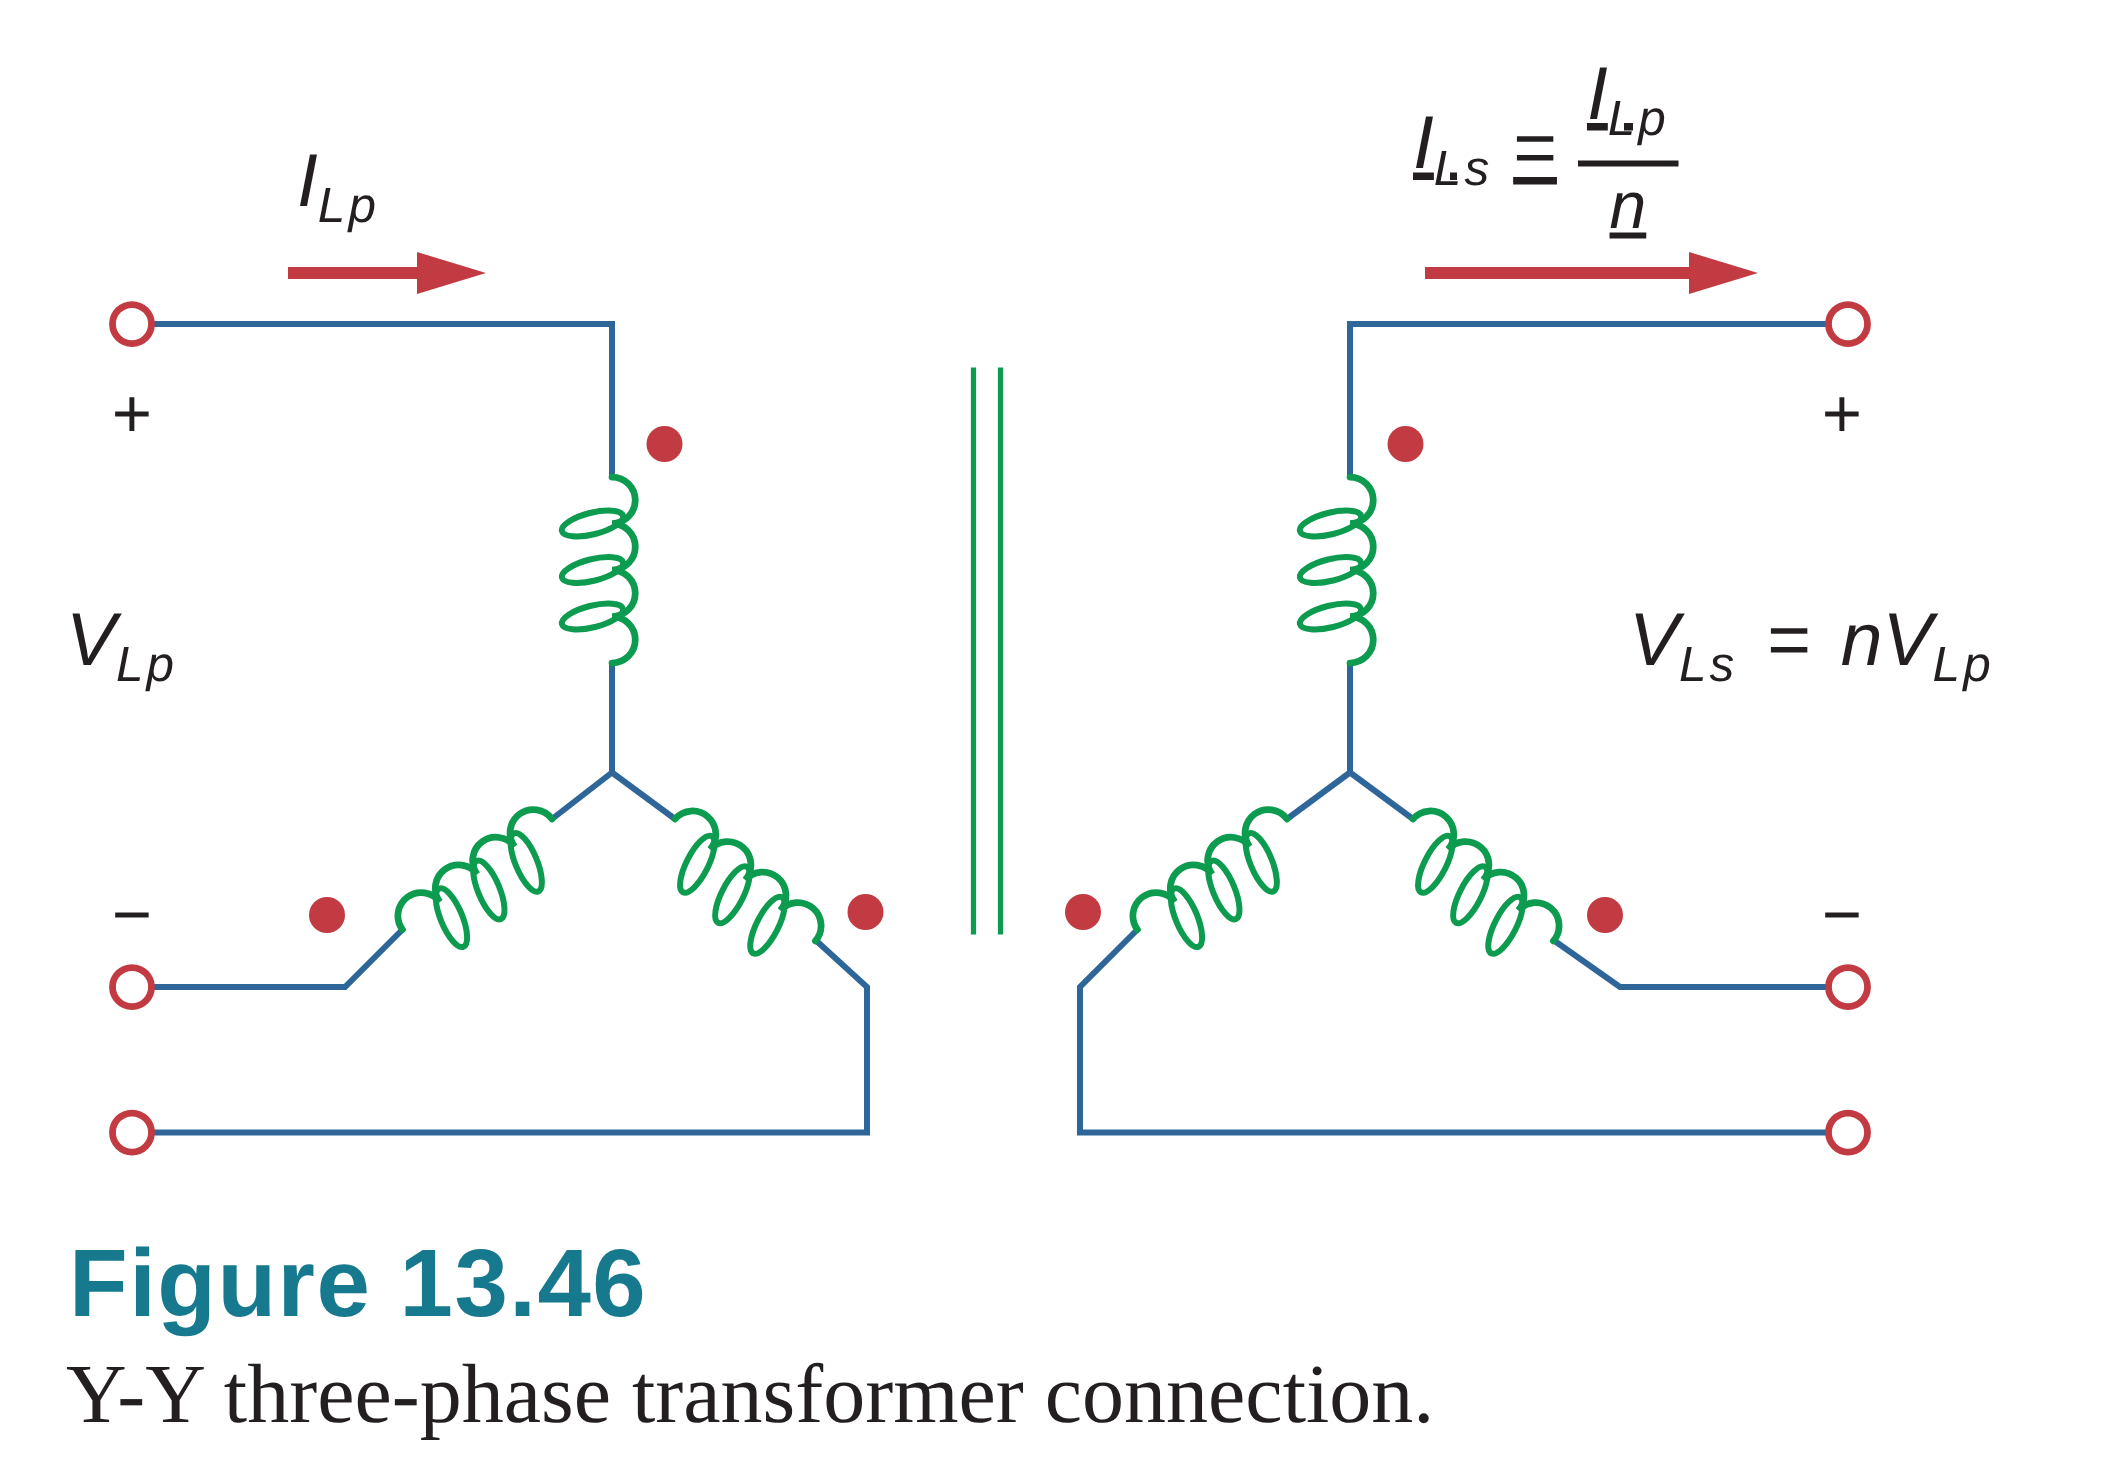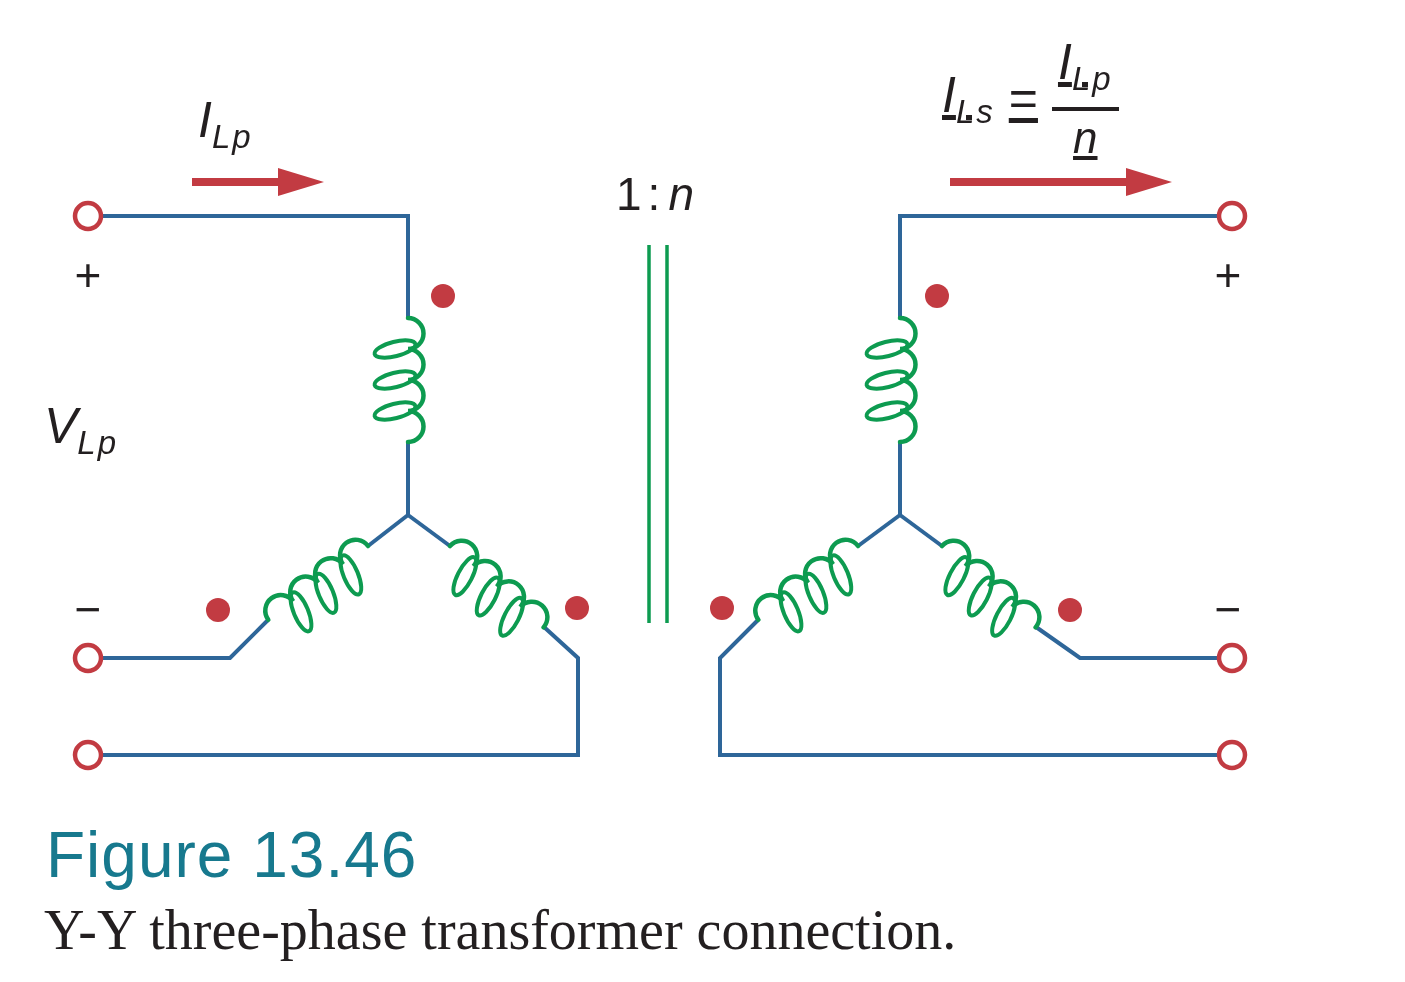--- a/index.html
+++ b/index.html
@@ -27,21 +27,21 @@
         width:44px;text-align:center;}
   .ratio{position:absolute;left:598px;top:168px;width:114px;text-align:center;color:var(--text);
          font-size:46px;line-height:1.15;font-style:normal;}
   .ratio .n-sym{font-style:italic;margin-left:8px;}
   .ratio .colon{margin-left:6px;}
   .eq{display:flex;align-items:center;gap:14px;text-decoration:underline;}
   .frac{display:inline-flex;flex-direction:column;align-items:center;}
   .frac .bar{height:4px;background:var(--text);width:100%;margin:3px 0 2px 0;}
   .frac .num,.frac .den{padding:0 6px;}
   .frac .den{font-size:44px;}
-  #caption-title{position:absolute;left:46px;top:818px;font-weight:normal;font-size:64px;
+  #caption-title{position:absolute;left:46px;top:818px;font-weight:bold;font-size:64px;
                  color:var(--title-teal);letter-spacing:1px;}
   #caption-text{position:absolute;left:44px;top:898px;color:var(--text);
                 font-family:"Liberation Serif",serif;font-size:56px;text-align:right;}
 </style>
 </head>
 <body>
 
 <div id="figure">
 
   <svg id="circuit-svg" width="1405" height="982" viewBox="0 0 1405 982">
@@ -118,39 +118,41 @@
   </div>
 
   <div class="sign" style="left:66px;top:252px;">+</div>
 
   <div class="lbl" style="left:44px;top:398px;">
     <span>V</span><span class="sub">Lp</span>
   </div>
 
   <div class="sign" style="left:66px;top:586px;">−</div>
 
-  <div class="ratio">
-    <span>1</span><span class="colon">:</span><span class="n-sym">n</span>
-  </div>
 
   <div class="lbl eq" style="left:942px;top:34px;">
     <span>
       <span>I</span><span class="sub">Ls</span>
     </span>
     <span class="up">=</span>
     <span class="frac">
       <span class="num" style="margin-bottom:6px;">
         <span>I</span><span class="sub">Lp</span>
       </span>
       <span class="bar"></span>
       <span class="den">n</span>
     </span>
   </div>
 
   <div class="sign" style="left:1206px;top:252px;">+</div>
 
+  <div class="lbl" style="left:1086px;top:398px;">
+    <span>V</span><span class="sub">Ls</span>
+    <span class="up" style="margin:0 6px;">=</span>
+    <span>n</span><span>V</span><span class="sub">Lp</span>
+  </div>
 
   <div class="sign" style="left:1206px;top:586px;">−</div>
 
   <div id="caption-title">Figure 13.46</div>
   <div id="caption-text">Y-Y three-phase transformer connection.</div>
 
 </div>
 
 </body></html>

